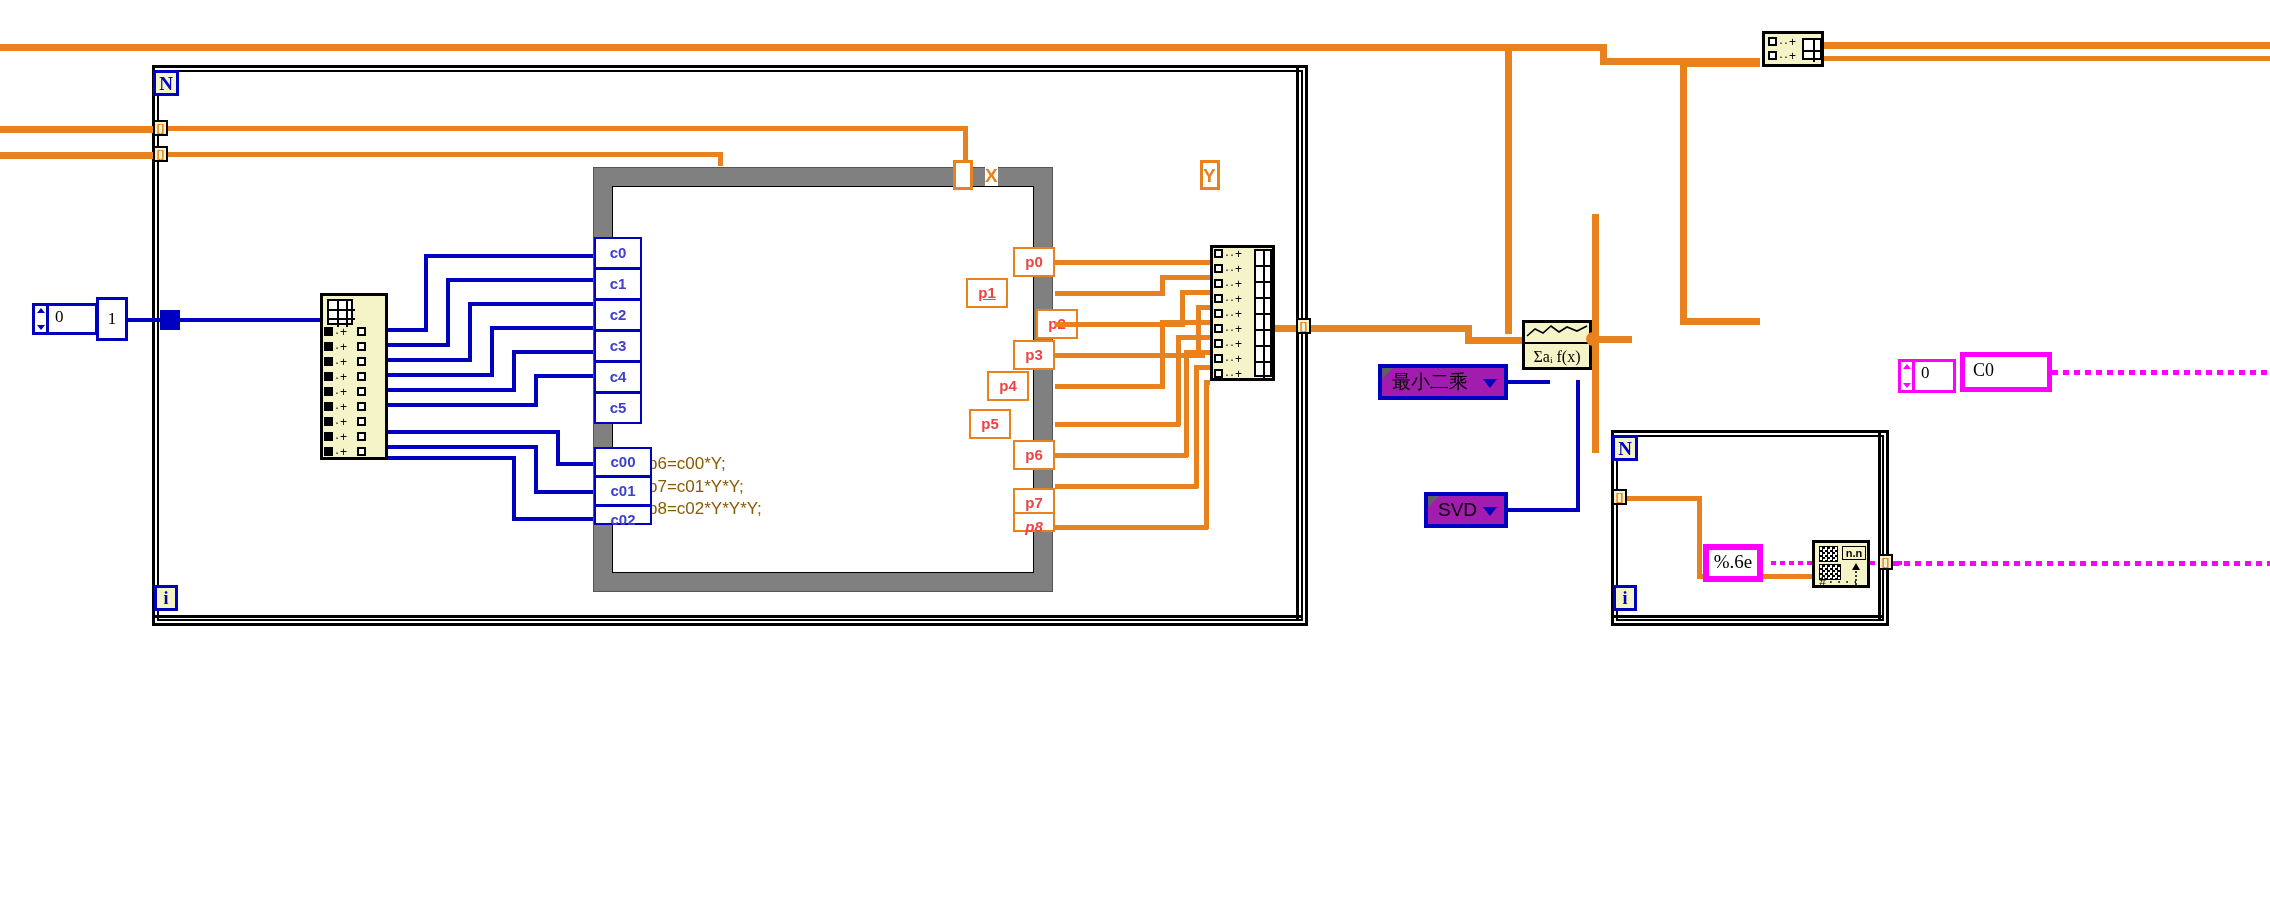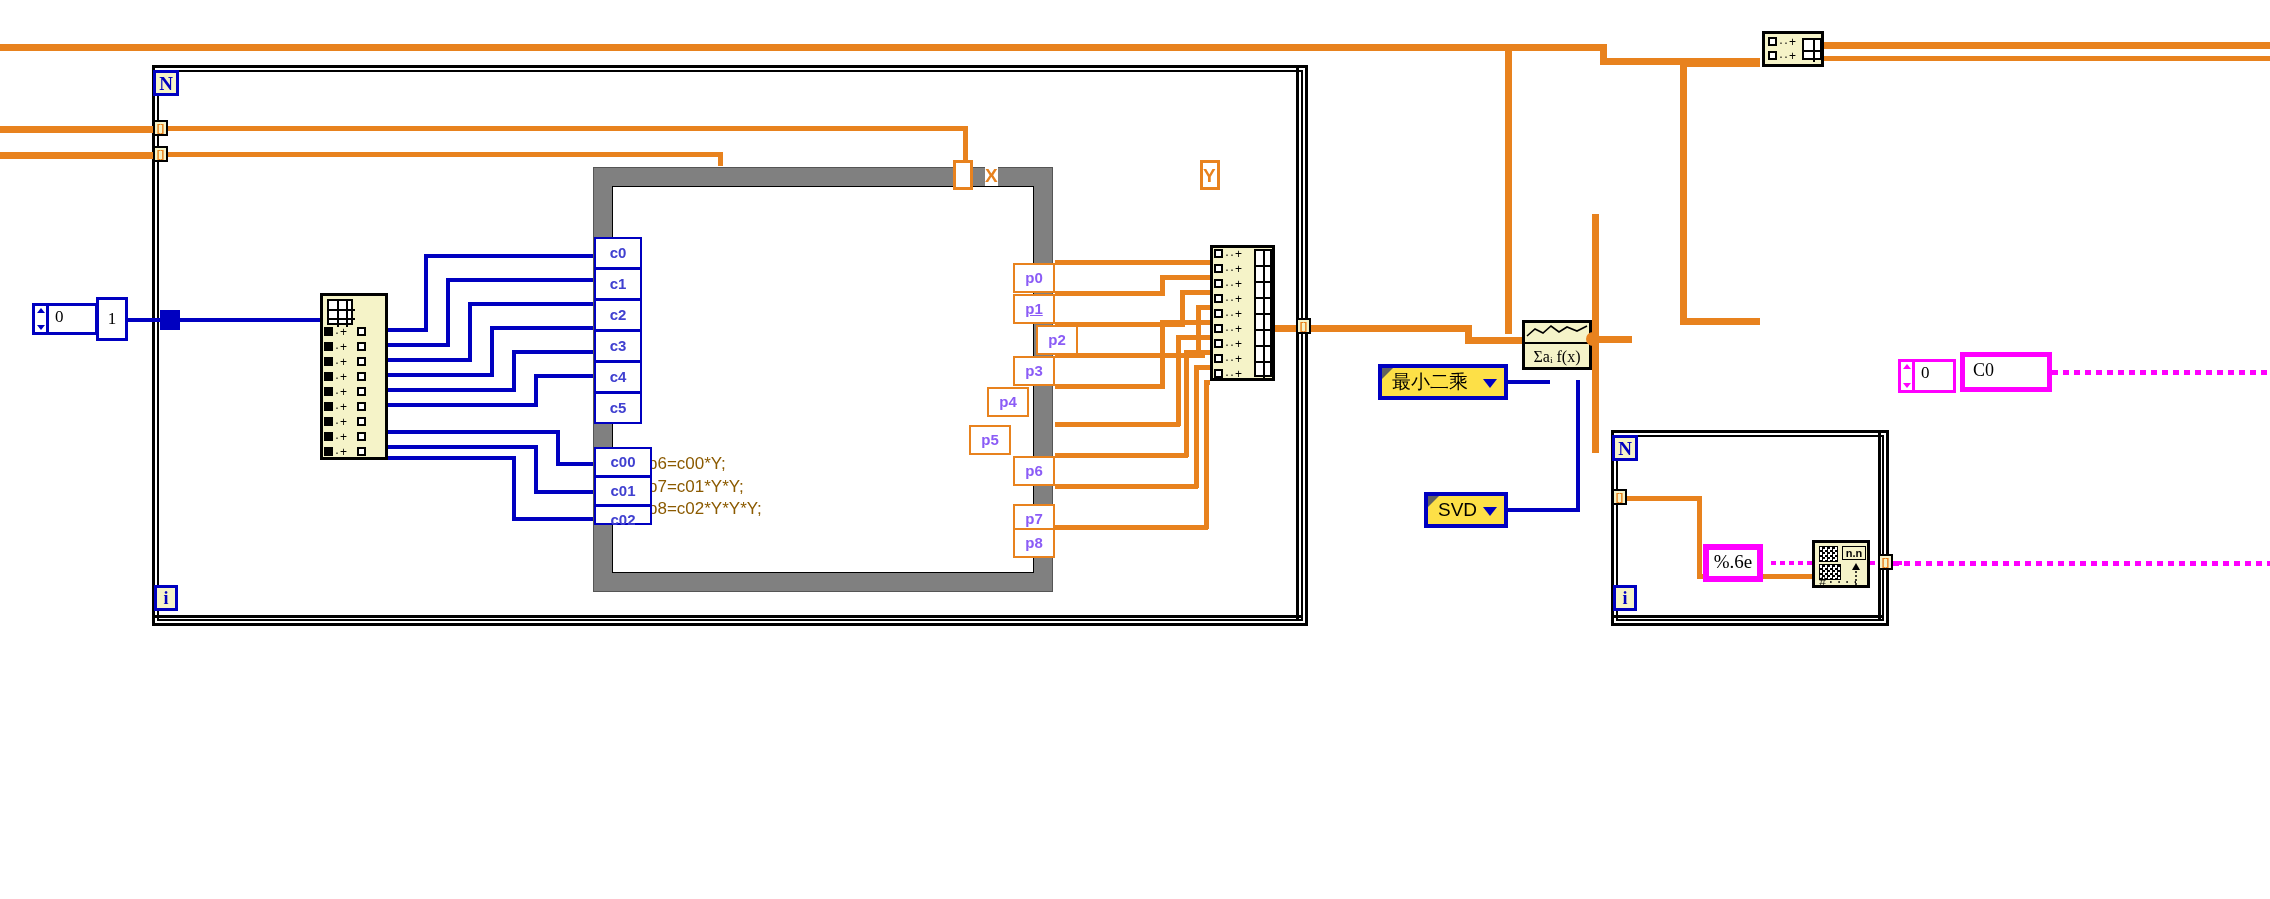--- a/index.html
+++ b/index.html
@@ -48,21 +48,21 @@
       text-align:center;line-height:12px;}
 
   
   .fnode{position:absolute;background:#808080;border:1px solid #555;box-sizing:border-box;}
   .fnode-in{position:absolute;background:#ffffff;border:1px solid #000;box-sizing:border-box;}
   .ftext{position:absolute;color:#8B5A00;font:17px "Liberation Sans",sans-serif;
       white-space:pre;line-height:22.5px;}
   .fio{position:absolute;background:#ffffff;box-sizing:border-box;
       text-align:center;font:bold 15px "Liberation Sans",sans-serif;}
   .fio.in{border:2px solid #0000C0;color:#4040D0;}
-  .fio.out{border:2px solid #E8821E;color:#8b5cf6;margin-top:16px;}
+  .fio.out{border:2px solid #E8821E;color:#ef4444;}
   .ftermtop{position:absolute;width:20px;height:30px;background:#fff;
       border:3px solid #E8821E;box-sizing:border-box;}
   .flabel{position:absolute;background:#ffffff;color:#E8821E;
       font:bold 19px "Liberation Sans",sans-serif;line-height:20px;}
 
   
   .fn{position:absolute;background:#F5F3C8;border:3px solid #000;box-sizing:border-box;}
 
   
   .numconst{position:absolute;display:flex;align-items:stretch;}
@@ -87,21 +87,21 @@
   .numboxm{background:#fff;border:3px solid #FF00FF;box-sizing:border-box;
       font:17px "Liberation Serif",serif;color:#000;padding:0 6px;line-height:22px;}
   .strconst{position:absolute;background:#fff;border:5px solid #FF00FF;
       box-sizing:border-box;font:18px "Liberation Serif",serif;color:#000;
       padding:0 8px;line-height:26px;}
   .fmtconst{position:absolute;background:#fff;border:6px solid #FF00FF;
       box-sizing:border-box;font:19px "Liberation Serif",serif;color:#000;
       text-align:center;line-height:24px;}
 
   
-  .ring{position:absolute;background:#fde047;border:4px solid #0000C0;
+  .ring{position:absolute;background:#a21caf;border:4px solid #0000C0;
       box-sizing:border-box;font:19px "Liberation Sans",sans-serif;color:#000;
       padding:0 6px;line-height:28px;white-space:nowrap;}
   .ring .corner{position:absolute;left:0;top:0;width:0;height:0;
       border-left:11px solid #606060;border-bottom:11px solid transparent;}
   .ring .arrow{position:absolute;right:7px;top:50%;margin-top:-3px;width:0;height:0;
       border-left:7px solid transparent;border-right:7px solid transparent;
       border-top:9px solid #0000C0;}
   .ringtxt{margin-left:4px;margin-right:20px;display:inline-block;}
 
   
@@ -317,28 +317,28 @@
   <div class="fio in" style="left:594px;top:268px;width:48px;height:32px;line-height:28px;">c1</div>
   <div class="fio in" style="left:594px;top:299px;width:48px;height:32px;line-height:28px;">c2</div>
   <div class="fio in" style="left:594px;top:330px;width:48px;height:32px;line-height:28px;">c3</div>
   <div class="fio in" style="left:594px;top:361px;width:48px;height:32px;line-height:28px;">c4</div>
   <div class="fio in" style="left:594px;top:392px;width:48px;height:32px;line-height:28px;">c5</div>
   <div class="fio in" style="left:594px;top:447px;width:58px;height:30px;line-height:26px;">c00</div>
   <div class="fio in" style="left:594px;top:476px;width:58px;height:30px;line-height:26px;">c01</div>
   <div class="fio in" style="left:594px;top:505px;width:58px;height:20px;line-height:26px;">c02</div>
 
   <div class="fio out" style="left:1013px;top:247px;width:42px;height:30px;line-height:26px;">p0</div>
-  <div class="fio out" style="left:1013px;top:278px;width:42px;height:30px;line-height:26px;text-decoration:underline;">p1</div>
+  <div class="fio out" style="left:966px;top:278px;width:42px;height:30px;line-height:26px;text-decoration:underline;">p1</div>
   <div class="fio out" style="left:1036px;top:309px;width:42px;height:30px;line-height:26px;">p2</div>
   <div class="fio out" style="left:1013px;top:340px;width:42px;height:30px;line-height:26px;">p3</div>
   <div class="fio out" style="left:987px;top:371px;width:42px;height:30px;line-height:26px;">p4</div>
   <div class="fio out" style="left:969px;top:409px;width:42px;height:30px;line-height:26px;">p5</div>
   <div class="fio out" style="left:1013px;top:440px;width:42px;height:30px;line-height:26px;">p6</div>
   <div class="fio out" style="left:1013px;top:488px;width:42px;height:30px;line-height:26px;">p7</div>
-  <div class="fio out" style="left:1013px;top:512px;width:42px;height:30px;line-height:26px;">p8</div>
+  <div class="fio out" style="left:1013px;top:512px;width:42px;height:20px;line-height:26px;font-style:italic;">p8</div>
 
   <div class="ia" style="left:1210px;top:245px;width:65px;height:136px;"></div>
   <div class="abs" style="left:1214px;top:248px;">
     <div class="iarow" style="left:0;top:0px;">
         <span class="sq"></span>
         <span class="dots">..</span>
         <span class="plus">+</span>
       </div>
     <div class="iarow" style="left:0;top:15px;">
         <span class="sq"></span>

